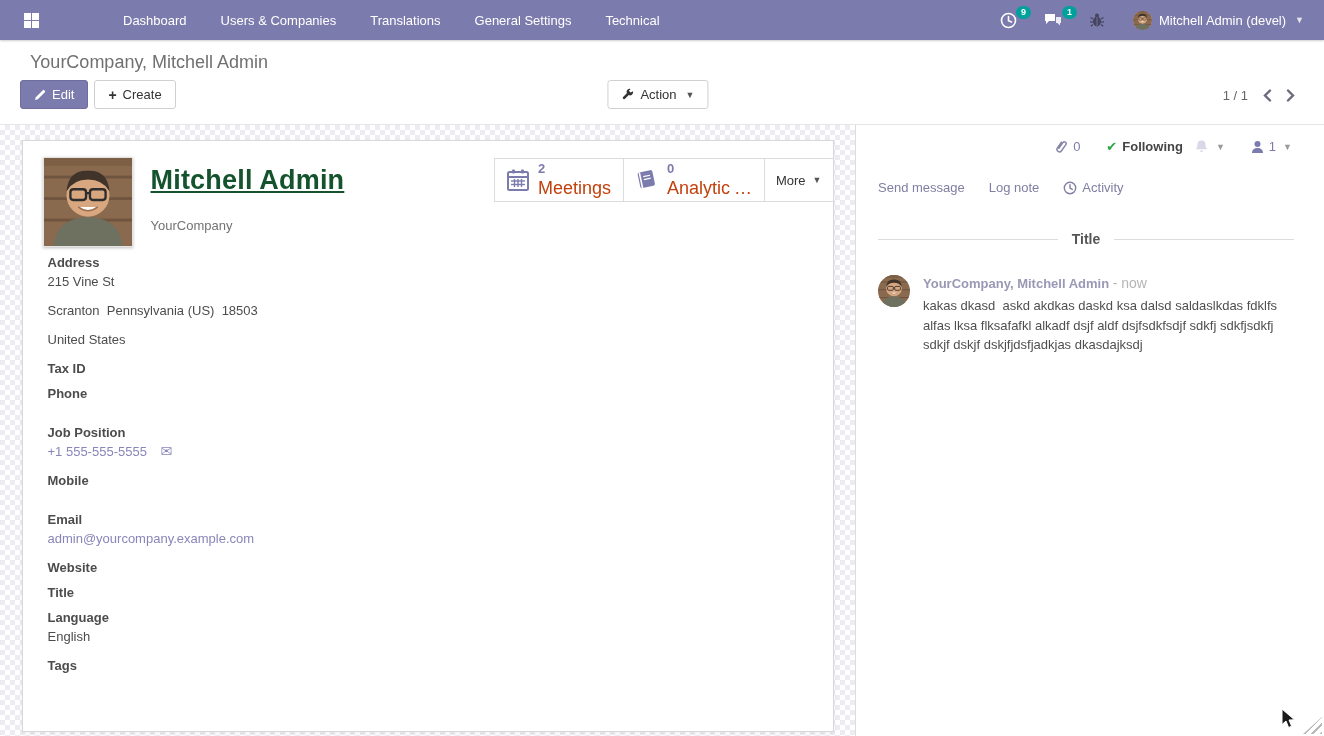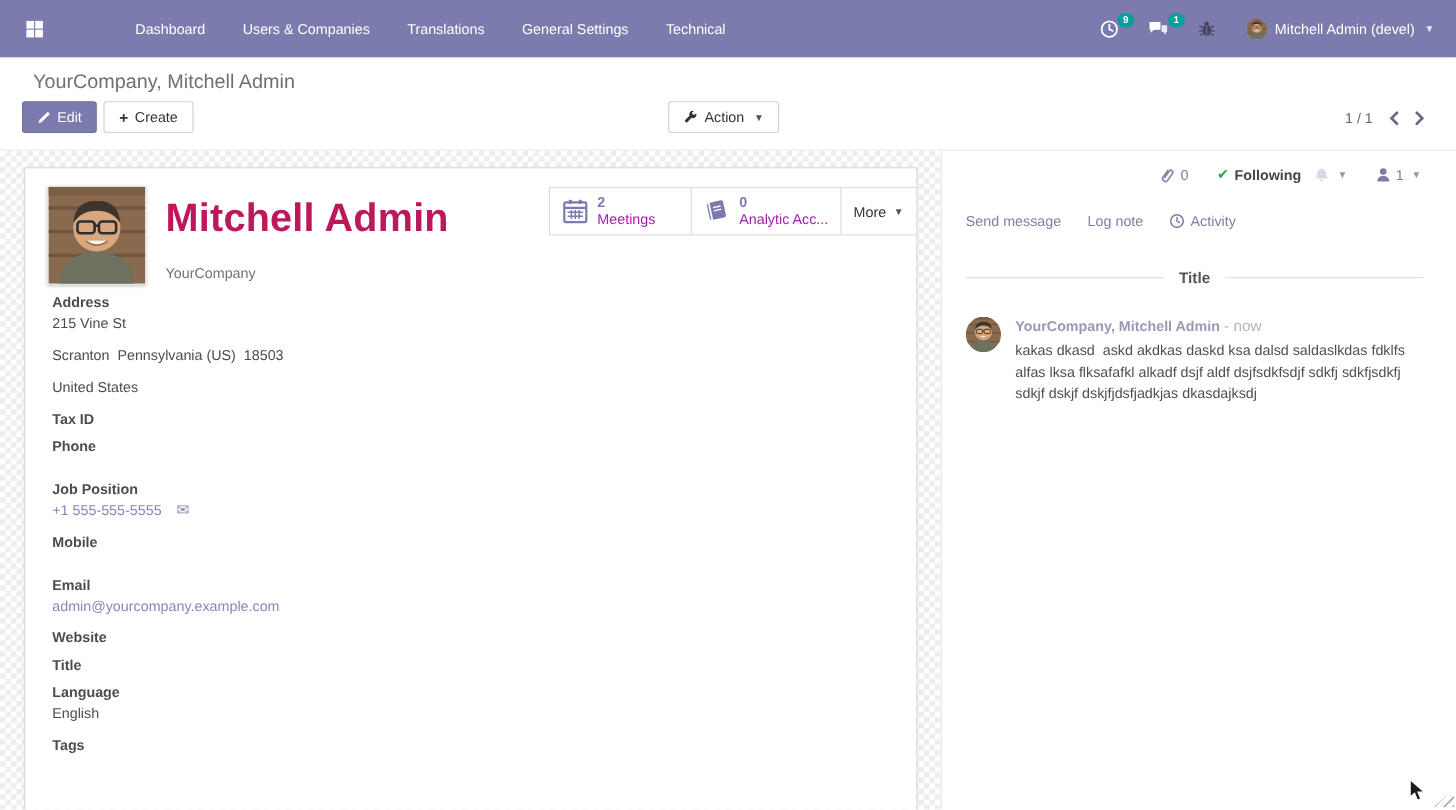--- a/index.html
+++ b/index.html
@@ -1,20 +1,20 @@
 <!DOCTYPE html>
 <html><head>
 <meta charset="utf-8">
 <style>
   * { margin:0; padding:0; box-sizing:border-box; }
   html,body { width:1324px; height:736px; overflow:hidden; }
   body { font-family:"Liberation Sans","DejaVu Sans",sans-serif; background:#fff; position:relative; }
 
   
-  .navbar { height:52px; background:#7c7bad; display:flex; align-items:center; color:#fff; padding:0 16px 0 0; box-shadow:0 1px 2px rgba(0,0,0,.2); position:relative; z-index:5;}
+  .navbar { height:40px; background:#7c7bad; display:flex; align-items:center; color:#fff; padding:0 16px 0 0; box-shadow:0 1px 2px rgba(0,0,0,.2); position:relative; z-index:5;}
   .apps-btn { width:46px; display:flex; justify-content:center; align-items:center; height:40px; cursor:pointer; margin-left:8px;}
   .apps-grid { width:15px; height:15px; display:grid; grid-template-columns:7px 7px; grid-template-rows:7px 7px; gap:1px;}
   .apps-grid i { background:#fff; }
   .nav-menu { display:flex; list-style:none; margin-left:56px; gap:8px; }
   .nav-menu li { padding:0 13px; height:40px; display:flex; align-items:center; font-size:13px; cursor:pointer; }
   .nav-spacer { flex:1; }
   .systray { display:flex; align-items:center; gap:10px; }
   .tray-item { position:relative; padding:4px 8px; cursor:pointer; display:flex; align-items:center;}
   .badge-pill { position:absolute; top:-2px; right:-6px; background:#00a09d; color:#fff; border-radius:8px; font-size:9px; padding:1px 5px; line-height:11px; font-weight:bold;}
   .user-zone { display:flex; align-items:center; gap:7px; padding:0 4px 0 10px; cursor:pointer; font-size:13px;}
@@ -40,28 +40,28 @@
   .form-area { flex:1; position:relative; padding-top:15px;
     background-color:#fff;
     background-image:
       linear-gradient(45deg,#ececf2 25%,transparent 25%,transparent 75%,#ececf2 75%),
       linear-gradient(45deg,#ececf2 25%,transparent 25%,transparent 75%,#ececf2 75%);
     background-size:10px 10px; background-position:0 0,5px 5px;
   }
   .sheet { width:812px; margin:0 auto; background:#fff; border:1px solid #d8d8d8; box-shadow:0 1px 4px rgba(0,0,0,.08); height:592px; padding:16px 20px; position:relative;}
   .sheet-header { display:flex; gap:18px; }
   .avatar-lg { width:90px; height:90px; border:1px solid #e3e3e3; box-shadow:0 1px 3px rgba(0,0,0,.25); background:#fff; flex:none;}
-  .title-block h1 { font-size:36px; font-weight:bold; color:#be185d; margin-top:8px; letter-spacing:.2px;}
+  .title-block h1 { font-size:27px; font-weight:bold; color:#14532d; margin-top:8px; letter-spacing:.2px;text-decoration:underline;}
   .company-link { display:inline-block; margin-top:22px; font-size:13px; color:#737373; cursor:pointer;}
   .stat-buttons { position:absolute; top:17px; right:-1px; display:flex; }
   .stat-btn { display:flex; align-items:center; gap:8px; border:1px solid #dcdcdc; background:#fff; padding:6px 11px; cursor:pointer; min-width:130px; height:44px;}
   .stat-btn + .stat-btn { margin-left:-1px; }
   .stat-text { display:flex; flex-direction:column; line-height:1.25; }
   .stat-value { color:#7c7bad; font-size:13px; font-weight:bold;}
-  .stat-label { color:#a21caf; font-size:13px; white-space:nowrap; max-width:86px; overflow:hidden; text-overflow:ellipsis;}
+  .stat-label { color:#c2410c; font-size:18px; white-space:nowrap; max-width:86px; overflow:hidden; text-overflow:ellipsis;}
   .more-btn { min-width:68px; color:#333; font-size:13px; gap:4px;}
 
   .fields { padding-left:5px; font-size:13px; color:#4c4c4c;}
   .f-label { font-weight:bold; color:#4c4c4c; margin-top:6px; line-height:19px;}
   .f-value { line-height:19px; }
   .f-gap-s { margin-top:10px; }
   .f-gap-m { margin-top:20px; }
   .pre { white-space:pre-wrap; }
   a.o-link { color:#8886b9; text-decoration:none; cursor:pointer;}
   .mail-ic { color:#8886b9; font-size:14px; margin-left:10px; cursor:pointer;}

